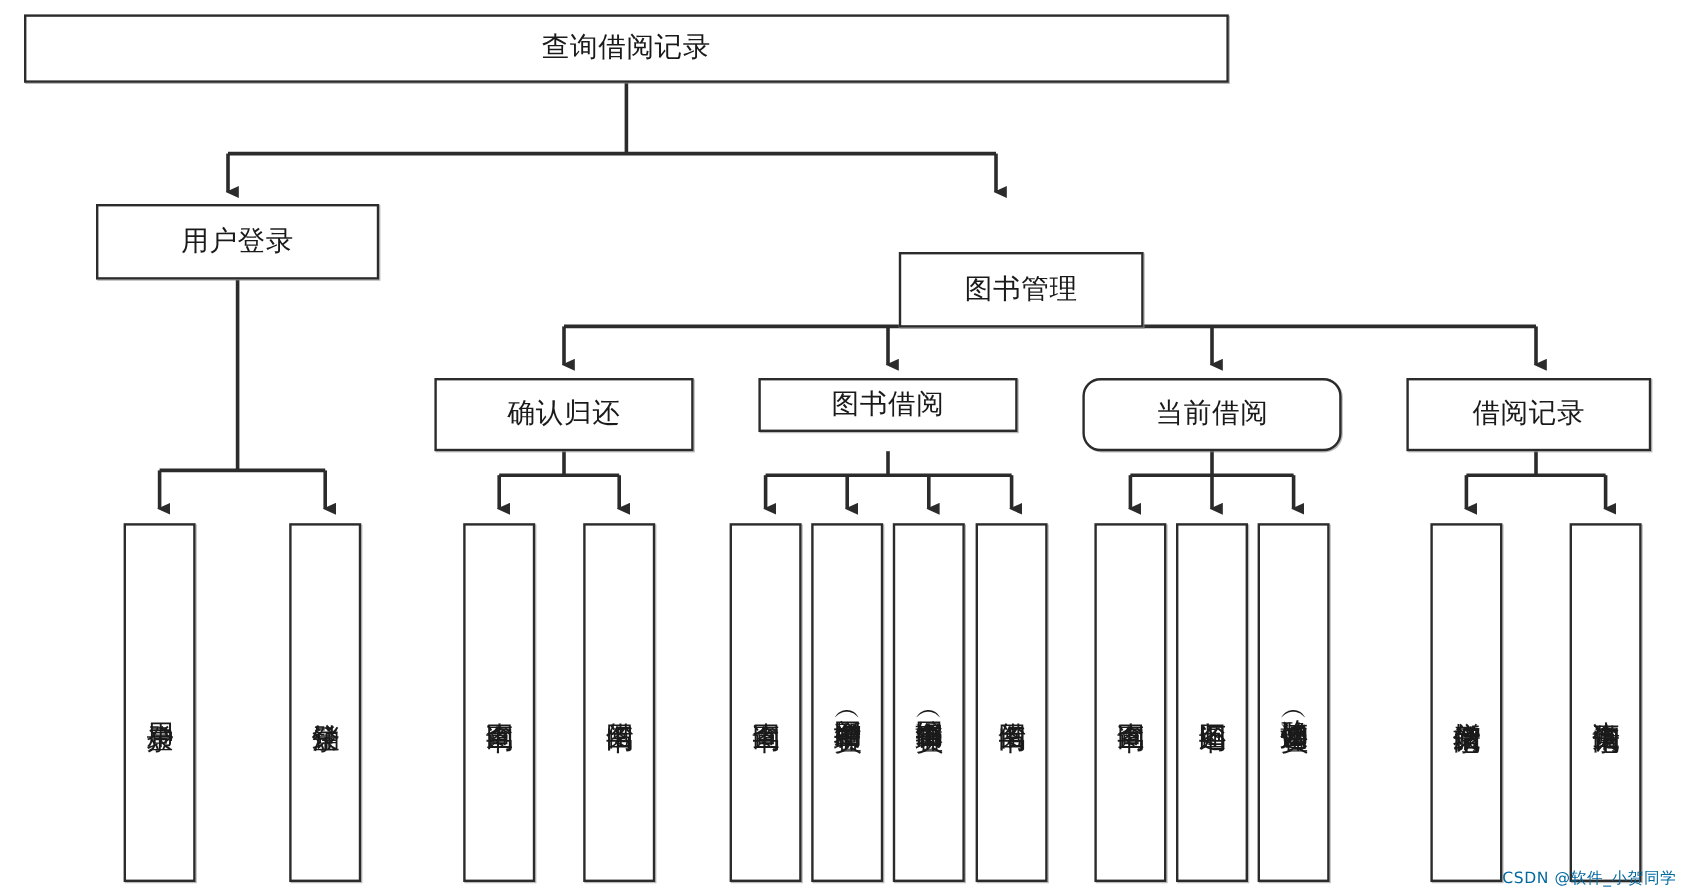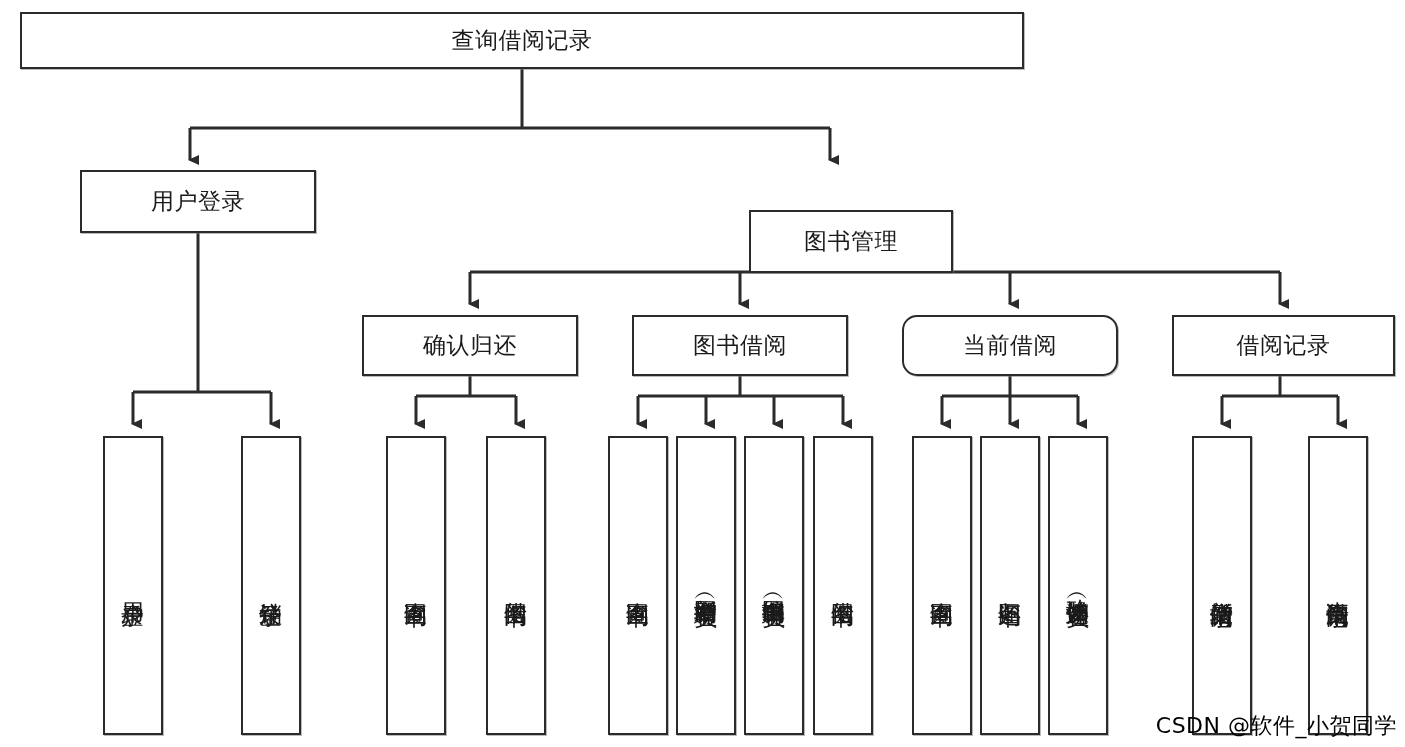--- a/index.html
+++ b/index.html
@@ -53,22 +53,22 @@
     font-size: 23px;
     line-height: 1.22;
     letter-spacing: 1px;
     white-space: normal;
     max-height: 288px;
   }
   #watermark {
     position: absolute;
     right: 8px;
     bottom: 6px;
-    color: #000000;
-    font-size: 22px;
+    color: #0369a1;
+    font-size: 13px;
     letter-spacing: 0.5px;
     user-select: none;
     white-space: nowrap;
   }
 </style>
 </head>
 <body>
 
 <div id="diagram-root">
 
@@ -132,29 +132,29 @@
   </div>
 
   <div class="node-box" style="left:749px; top:170px; width:204px; height:63px;margin-top:40px;">
     <span class="node-label">图书管理</span>
   </div>
 
   <div class="node-box" style="left:362px; top:315px; width:216px; height:61px;">
     <span class="node-label">确认归还</span>
   </div>
 
-  <div class="node-box" style="left:632px; top:315px; width:216px; height:61px;">
+  <div class="node-box" style="left:632px; top:315px; width:216px; height:45px;">
     <span class="node-label">图书借阅</span>
   </div>
 
   <div class="node-box" style="left:902px; top:315px; width:216px; height:61px;border-radius:15px;">
     <span class="node-label">当前借阅</span>
   </div>
 
-  <div class="node-box" style="left:1172px; top:315px; width:223px; height:61px;">
+  <div class="node-box" style="left:1172px; top:315px; width:204px; height:61px;">
     <span class="node-label">借阅记录</span>
   </div>
 
   <div class="node-box leaf" style="left:103px; top:436px; width:60px; height:299px;">
     <span class="node-label">用户登录</span>
   </div>
   <div class="node-box leaf" style="left:241px; top:436px; width:60px; height:299px;">
     <span class="node-label">注销登录</span>
   </div>
 

